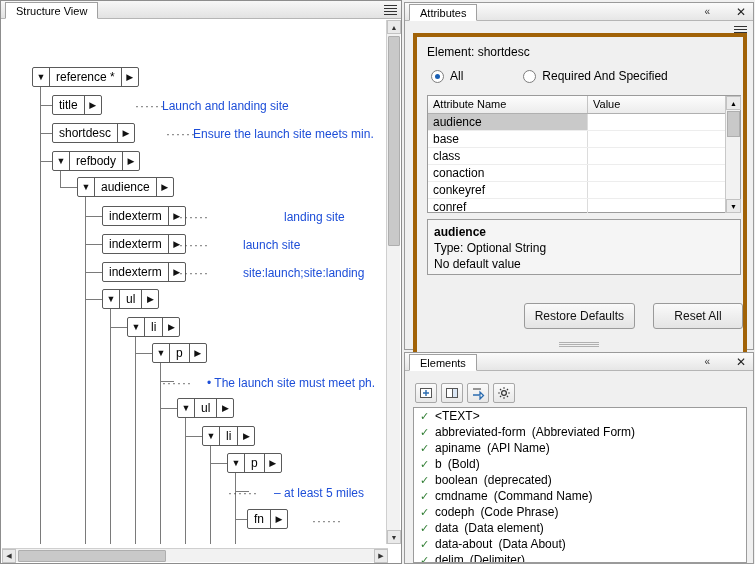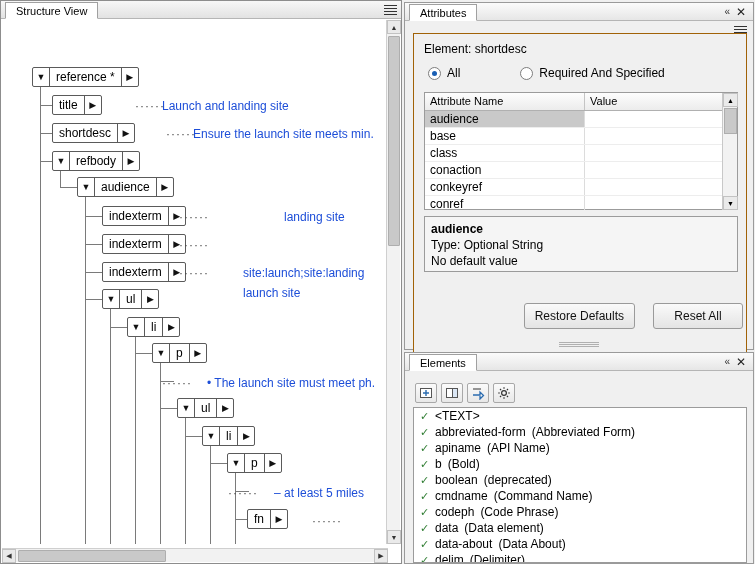--- a/index.html
+++ b/index.html
@@ -16,20 +16,21 @@
 
   
   .panel { position: absolute; background: #f0f0f0; border: 1px solid #9a9a9a; }
   .titlebar {
     height: 18px;
     background: linear-gradient(#fbfbfb, #e6e6e6);
     border-bottom: 1px solid #b5b5b5;
     display: flex; align-items: center;
     padding: 0 4px;
     font-size: 11px;
+    gap: 20px;
   }
   .tabchip {
     height: 17px;
     display: flex; align-items: center;
     padding: 0 10px;
     background: #ffffff;
     border: 1px solid #a0a0a0;
     border-bottom: 1px solid #ffffff;
     font-size: 11px;
     position: relative; top: 1px;
@@ -109,21 +110,21 @@
   .hscroll .arrow-r { right: 0; }
   .hscroll .thumb {
     position: absolute; top: 1px; height: 12px;
     background: #c9c9c9; border: 1px solid #aeaeae; border-radius: 1px;
   }
 
   
   #attributes { left: 404px; top: 2px; width: 350px; height: 348px; background: #f0f0f0; }
   .attr-body {
     position: absolute; left: 8px; top: 30px; width: 334px; height: 346px;
-    background: #f0f0f0; border: 1px solid #a16207;
+    background: #f0f0f0; border: 4px solid #a16207;
   }
   .attr-elem-label { position: absolute; left: 10px; top: 8px; font-size: 12px; }
   .radio-row { position: absolute; left: 14px; top: 32px; display: flex; align-items: center; gap: 60px; }
   .radio { display: flex; align-items: center; gap: 6px; font-size: 12px; }
   .radio .dot {
     width: 13px; height: 13px; border-radius: 50%;
     border: 1px solid #7d7d7d; background: #ffffff;
     display: inline-block; position: relative;
   }
   .radio .dot.on::after {
@@ -327,21 +328,21 @@
         <div class="dots" style="left:133px; top:79px;">······</div>
         <div class="txt" style="left:160px; top:79px;">Launch and landing site</div>
 
         <div class="dots" style="left:164px; top:107px;">······</div>
         <div class="txt" style="left:191px; top:107px;">Ensure the launch site meets min.</div>
 
         <div class="dots" style="left:177px; top:190px;">······</div>
         <div class="txt" style="left:241px; top:190px;padding-left:41px;">landing site</div>
 
         <div class="dots" style="left:177px; top:218px;">······</div>
-        <div class="txt" style="left:241px; top:218px;margin-top:48px;">launch site</div>
+        <div class="txt" style="left:241px; top:218px;">launch site</div>
 
         <div class="dots" style="left:177px; top:246px;">······</div>
         <div class="txt" style="left:241px; top:246px;">site:launch;site:landing</div>
 
         <div class="dots" style="left:160px; top:356px;">······</div>
         <div class="txt" style="left:205px; top:356px;">• The launch site must meet ph.</div>
 
         <div class="dots" style="left:226px; top:466px;">······</div>
         <div class="txt" style="left:272px; top:466px;">– at least 5 miles</div>
 

